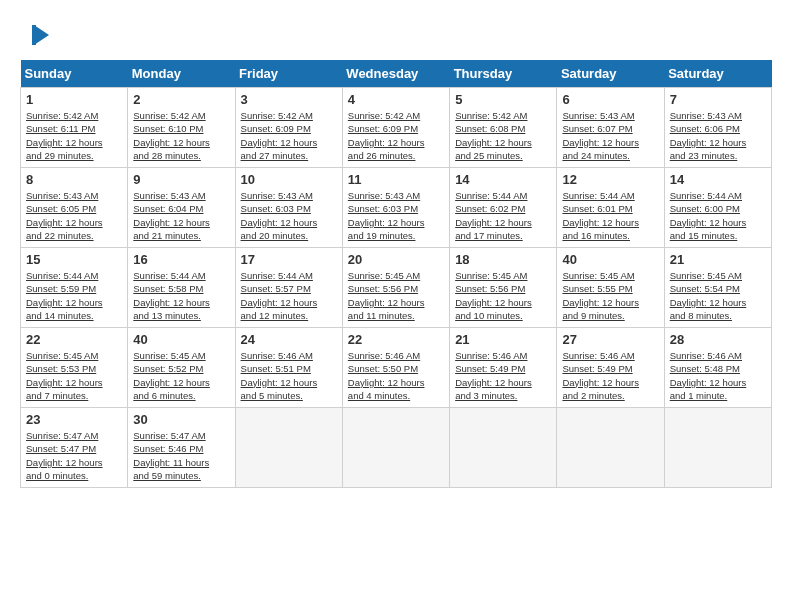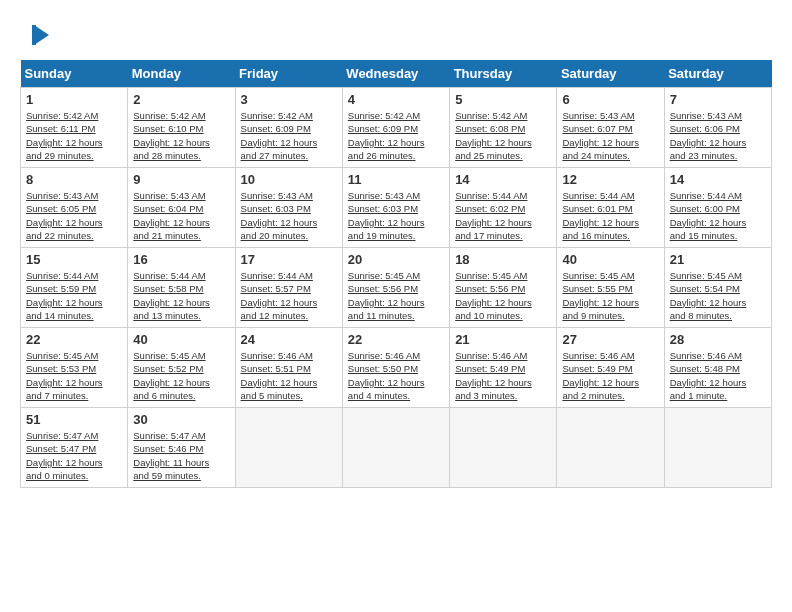--- a/index.html
+++ b/index.html
@@ -308,21 +308,21 @@
         <td>
           <span class="day-num">28</span>
           <div class="day-info" style="white-space: pre-line;">Sunrise: 5:46 AM
 Sunset: 5:48 PM
 Daylight: 12 hours
 and 1 minute.</div>
         </td>
       </tr>
       <tr>
         <td>
-          <span class="day-num">51</span>
+          <span class="day-num">23</span>
           <div class="day-info" style="white-space: pre-line;">Sunrise: 5:47 AM
 Sunset: 5:47 PM
 Daylight: 12 hours
 and 0 minutes.</div>
         </td>
         <td>
           <span class="day-num">30</span>
           <div class="day-info" style="white-space: pre-line;">Sunrise: 5:47 AM
 Sunset: 5:46 PM
 Daylight: 11 hours

